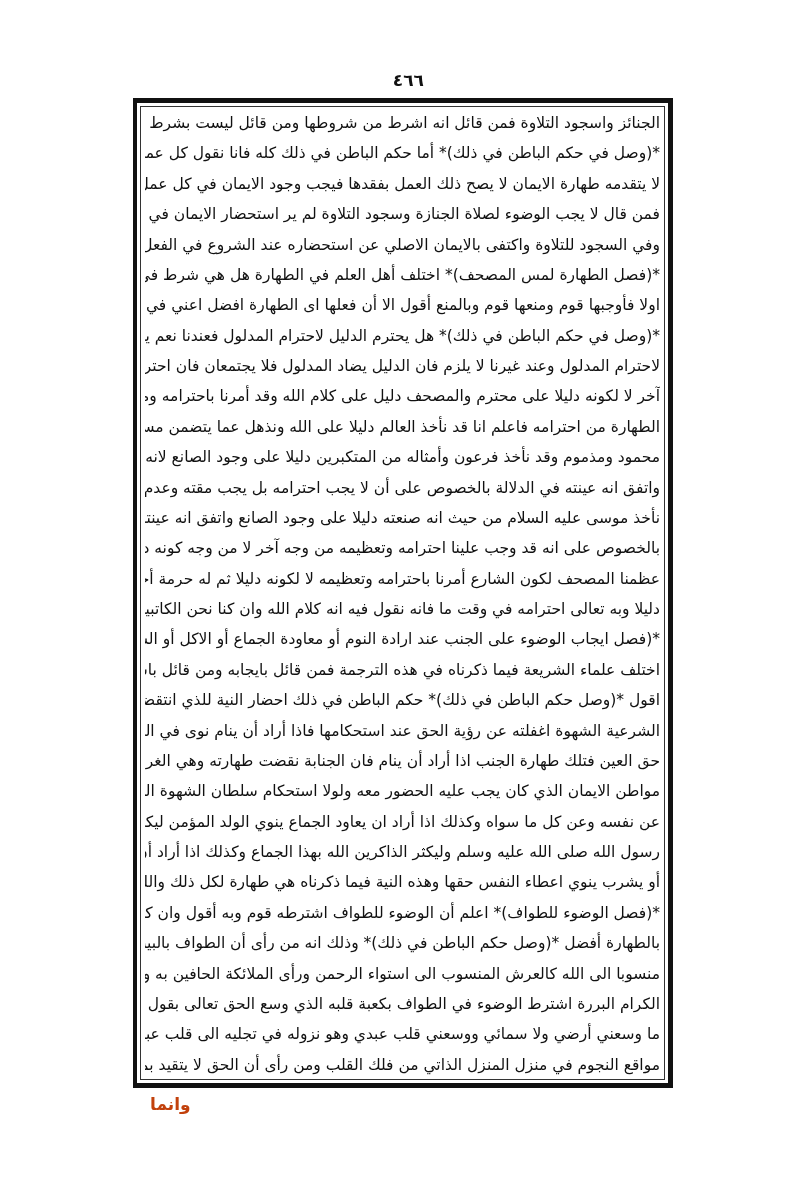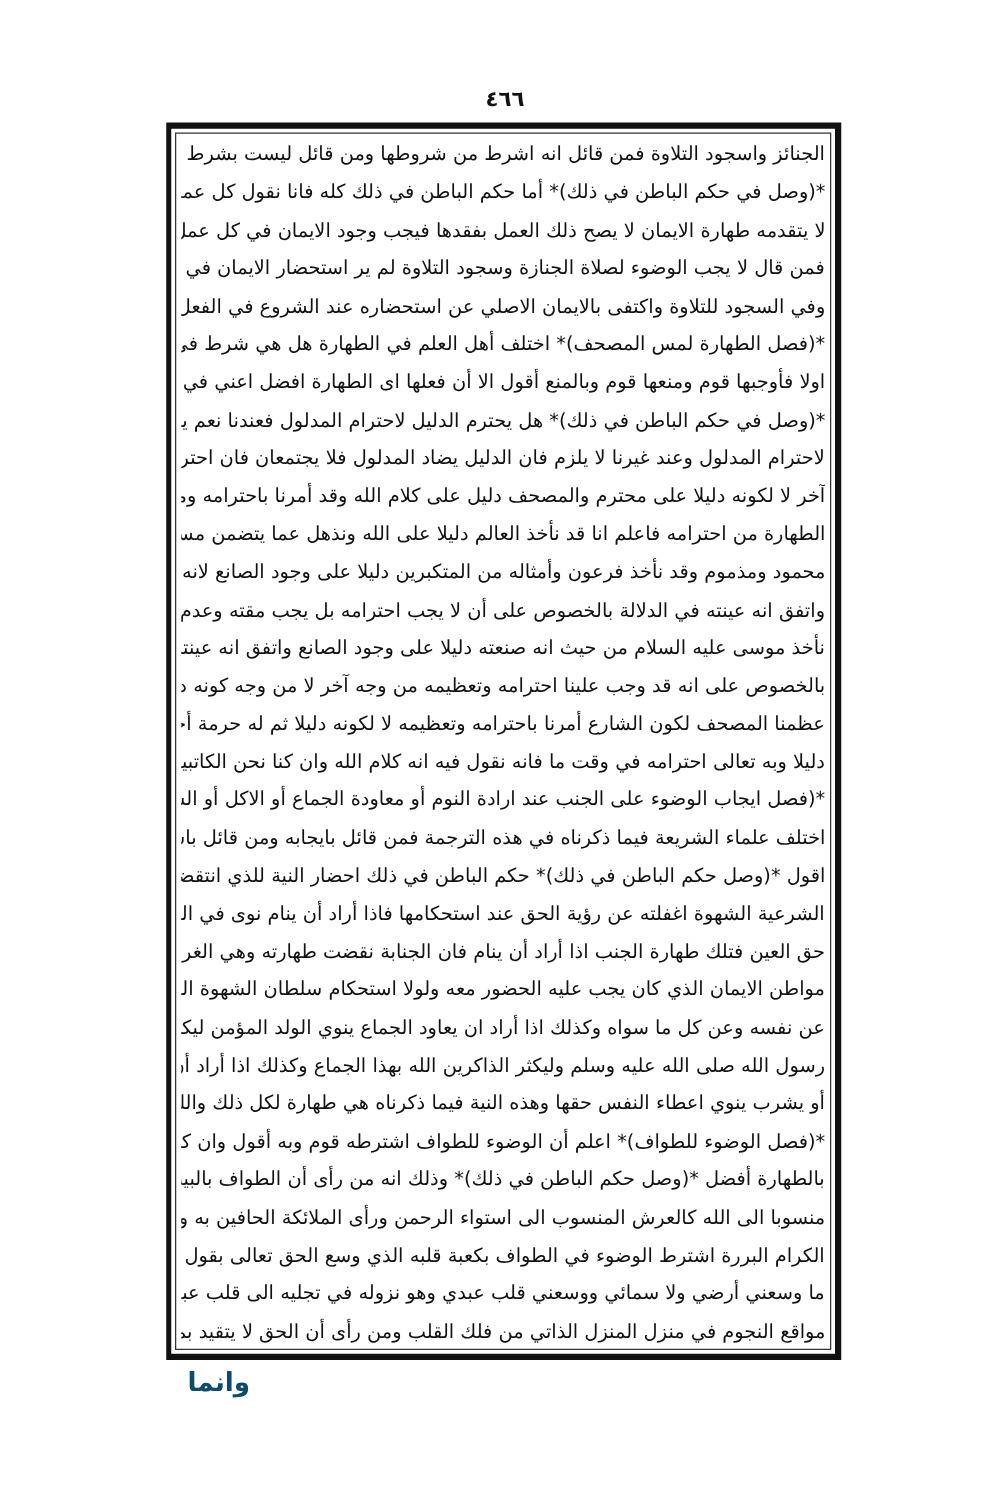--- a/index.html
+++ b/index.html
@@ -1,23 +1,23 @@
 <!DOCTYPE html>
 <html><head>
 <meta charset="utf-8">
 <style>
   html, body { margin: 0; padding: 0; background: #ffffff; }
   body { width: 800px; height: 1196px; position: relative; overflow: hidden; font-family: "DejaVu Sans", sans-serif; color: #111; }
-  .page-number { position: absolute; left: 384px; top: 70px; width: 40px; text-align: center; font-size: 17px; font-weight: bold; color: #111; }
+  .page-number { position: absolute; left: 384px; top: 70px; width: 40px; text-align: right; font-size: 17px; font-weight: bold; color: #111; }
   .frame { position: absolute; left: 133px; top: 98px; width: 540px; height: 990px; border-top: 5px solid #111; border-bottom: 5px solid #111; border-left: 4px solid #111; border-right: 5px solid #111; box-sizing: border-box; }
   .frame-inner { position: absolute; left: 3px; right: 3px; top: 3px; bottom: 3px; border: 1px solid #333; }
   .text-block { position: absolute; left: 8px; right: 8px; top: 6px; bottom: 4px; direction: rtl; display: flex; flex-direction: column; justify-content: space-between; }
   .line { font-family: "DejaVu Sans", sans-serif; font-size: 15.5px; line-height: 28px; white-space: nowrap; text-align: justify; text-align-last: justify; overflow: hidden; color: #111; }
   .line.short { text-align-last: right; }
-  .catchword { position: absolute; left: 150px; top: 1094px; font-size: 21px; font-weight: bold; direction: rtl; color: #0c4a6e; }
+  .catchword { position: absolute; left: 150px; top: 1094px; font-size: 17px; font-weight: bold; direction: rtl; color: #c2410c; }
 </style>
 </head>
 <body>
 
 <div class="page-number">٤٦٦</div>
 
 <div class="frame">
   <div class="frame-inner"></div>
   <div class="text-block" id="text-block">
     <div class="line">الجنائز واسجود التلاوة فمن قائل انه اشرط من شروطها ومن قائل ليست بشرط و به اقول</div>

